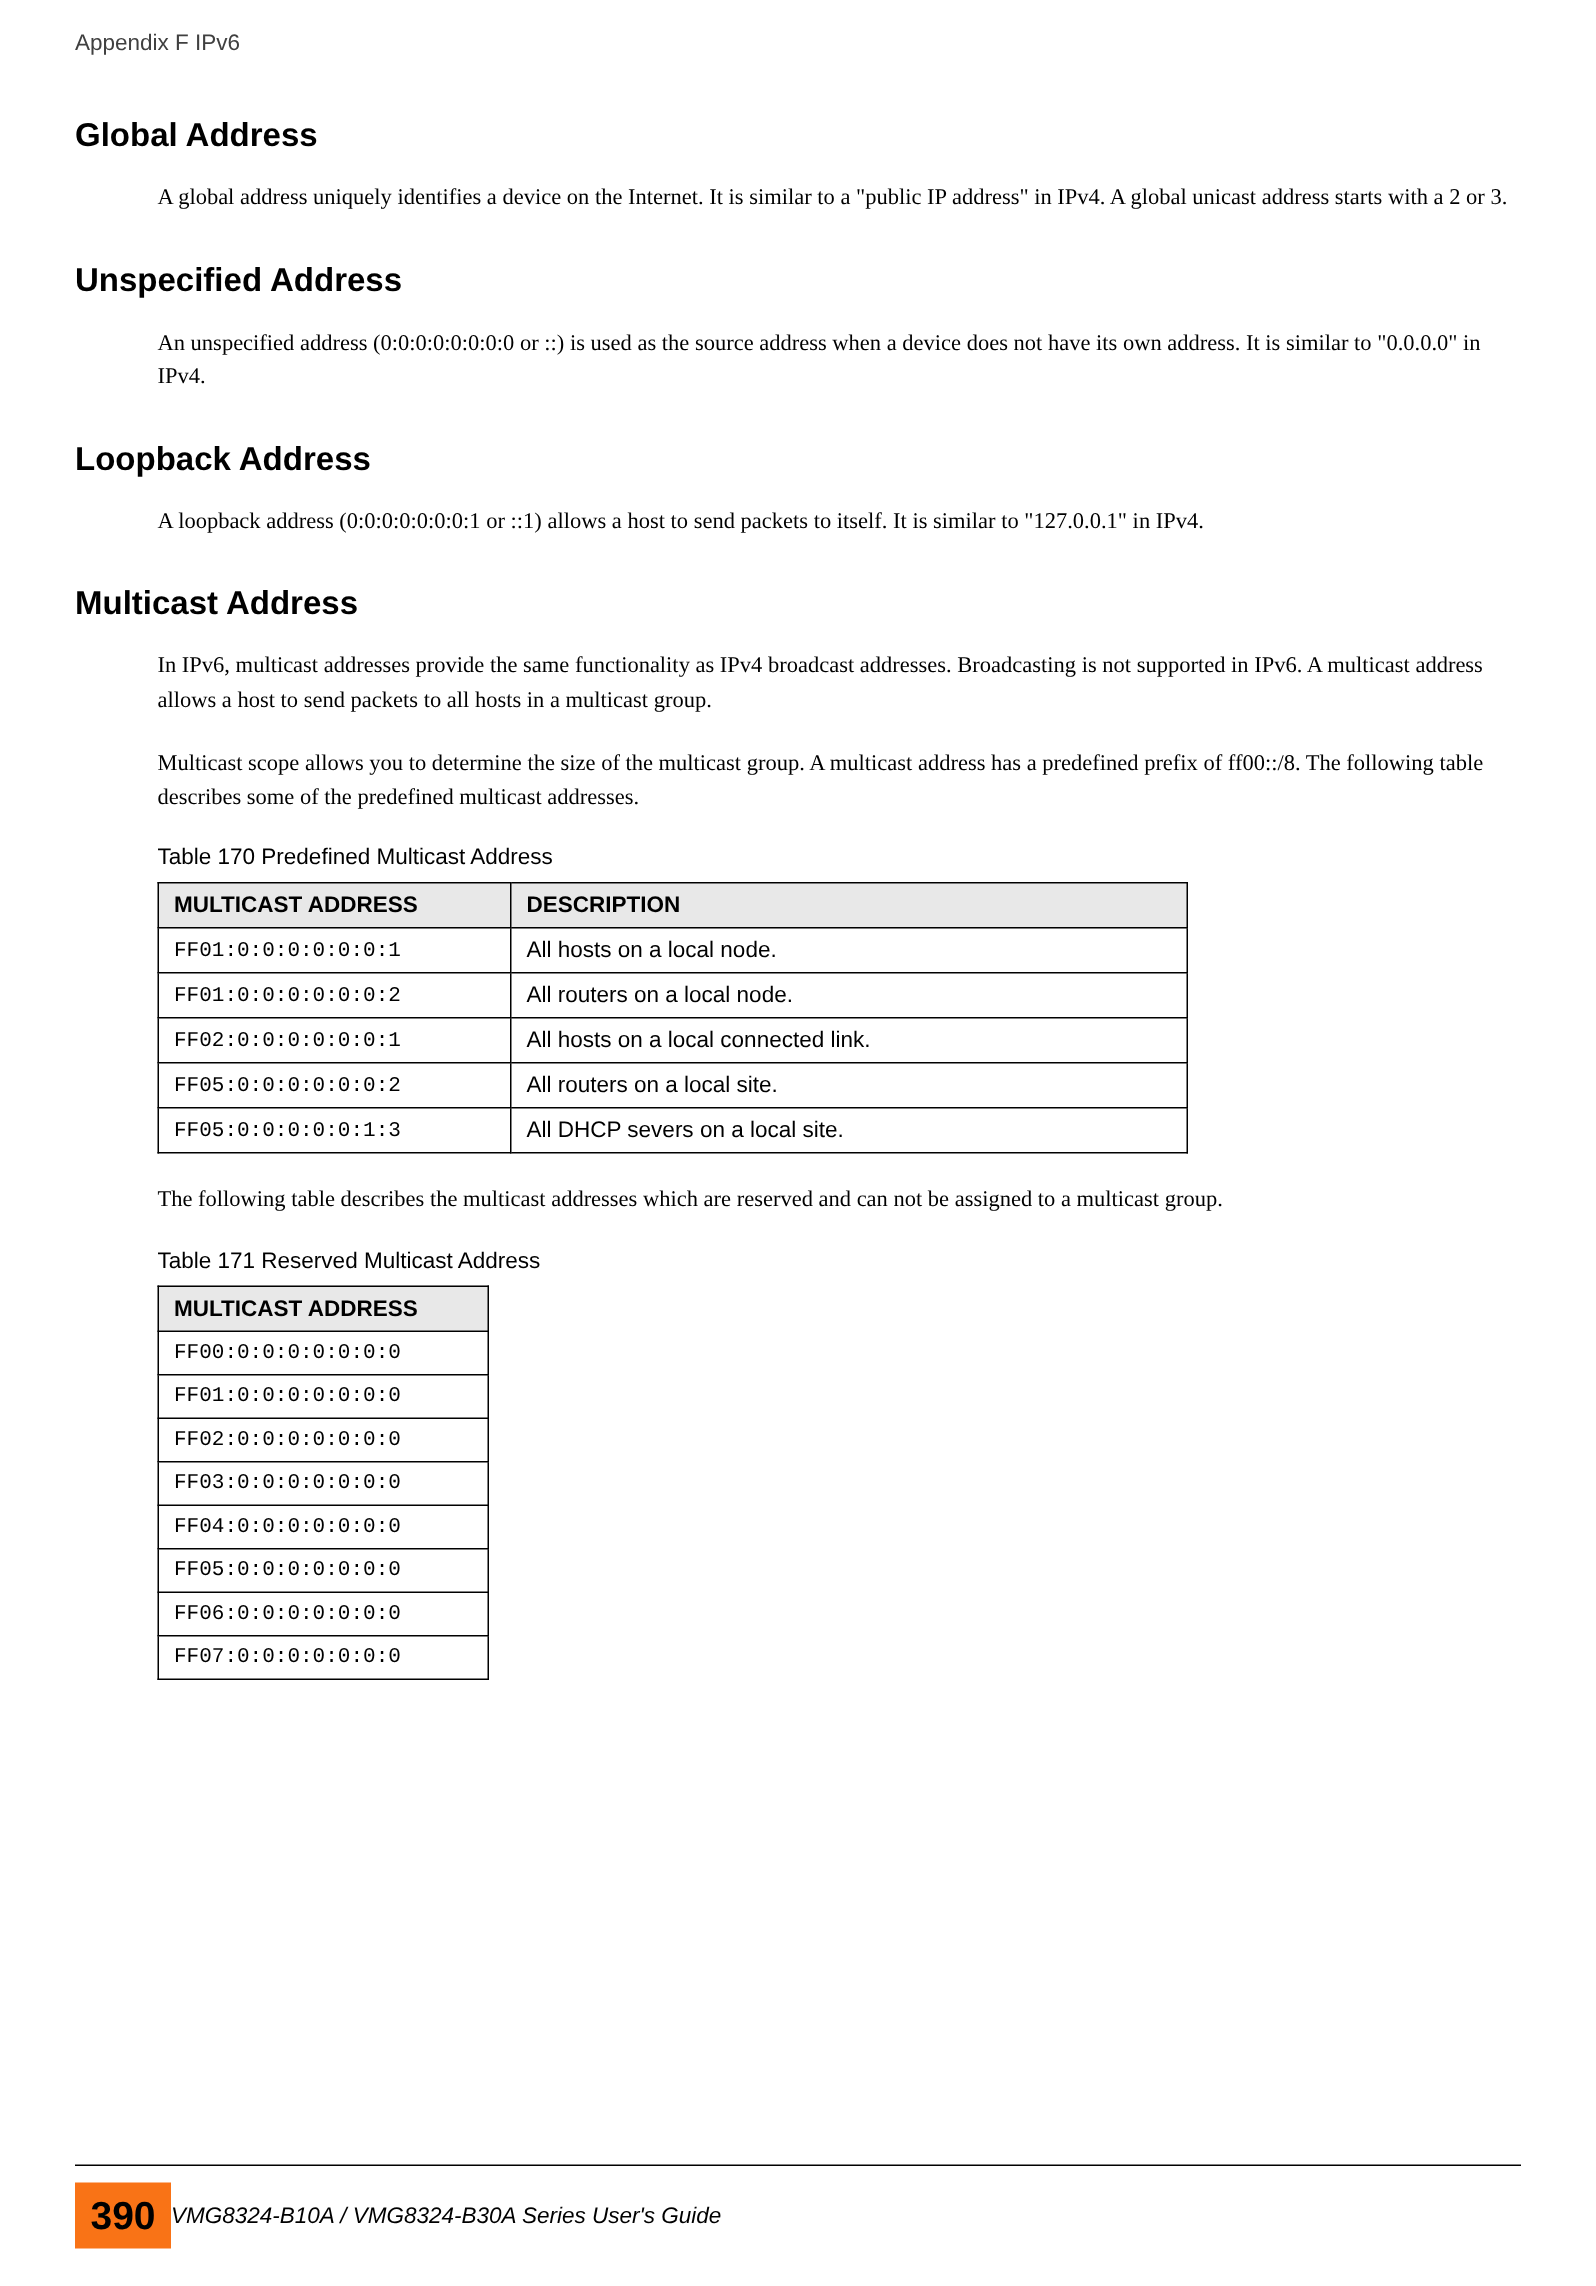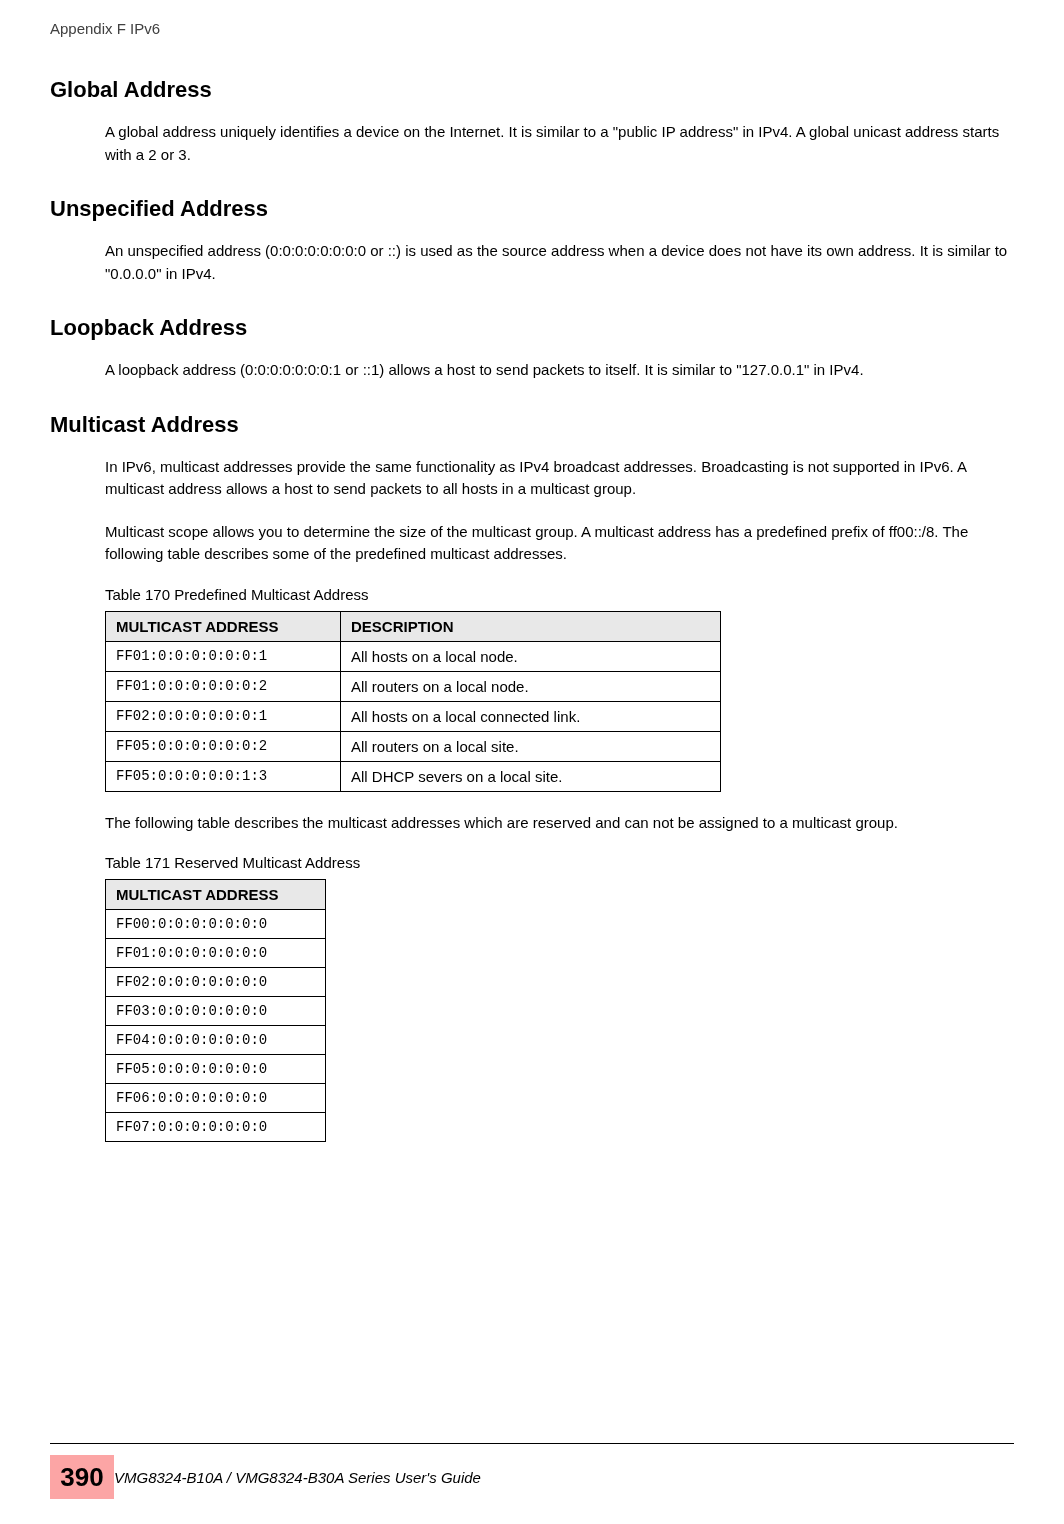--- a/index.html
+++ b/index.html
@@ -6,37 +6,37 @@
     body { font-family: Arial, Helvetica, sans-serif; background: #fff; color: #000; width: 1064px; padding: 0; }
     
     .page { padding: 0 50px 40px 50px; position: relative; min-height: 1524px; }
     
     .header-text { font-size: 15px; color: #404040; padding: 20px 0 10px 0; }
     
     .content-area { margin-top: 30px; }
     
     h2 { font-size: 22px; font-weight: bold; margin: 30px 0 18px 0; }
     
-    .body-text { font-size: 15px; line-height: 1.5; margin: 0 4px 20px 55px; }
+    .body-text { font-size: 15px; line-height: 1.5; margin: 0 4px 20px 55px; font-family: Liberation Serif, serif; }
     
     .table-label { font-size: 15px; margin: 18px 0 8px 55px; }
     .table-label b { font-weight: normal; }
     
     table { border-collapse: collapse; margin-left: 55px; margin-bottom: 20px; }
     th, td { border: 1px solid #000; padding: 6px 10px; text-align: left; font-size: 15px; vertical-align: middle; }
     th { background: #e8e8e8; font-weight: bold; }
     .mono { font-family: "Courier New", monospace; font-size: 14px; }
     
     .table170 th:first-child, .table170 td:first-child { width: 235px; }
-    .table170 th:last-child, .table170 td:last-child { width: 380px; }
+    .table170 th:last-child, .table170 td:last-child { width: 451px; }
     
     .table171 th, .table171 td { width: 220px; }
     
     .footer { position: absolute; bottom: 25px; left: 50px; right: 50px; display: flex; align-items: center; }
-    .page-num-box { background: #fca5a5; width: 64px; height: 44px; display: flex; align-items: center; justify-content: center; font-size: 26px; font-weight: bold; }
+    .page-num-box { background: #f97316; width: 64px; height: 44px; display: flex; align-items: center; justify-content: center; font-size: 26px; font-weight: bold; }
     .footer-title { flex: 1; text-align: left; font-size: 15px; font-style: italic; }
     
     .footer-rule { position: absolute; bottom: 80px; left: 50px; right: 50px; border-top: 1px solid #000; }
   </style>
 </head>
 <body>
 
 <div class="page">
   <div class="header-text">Appendix F IPv6</div>
 

